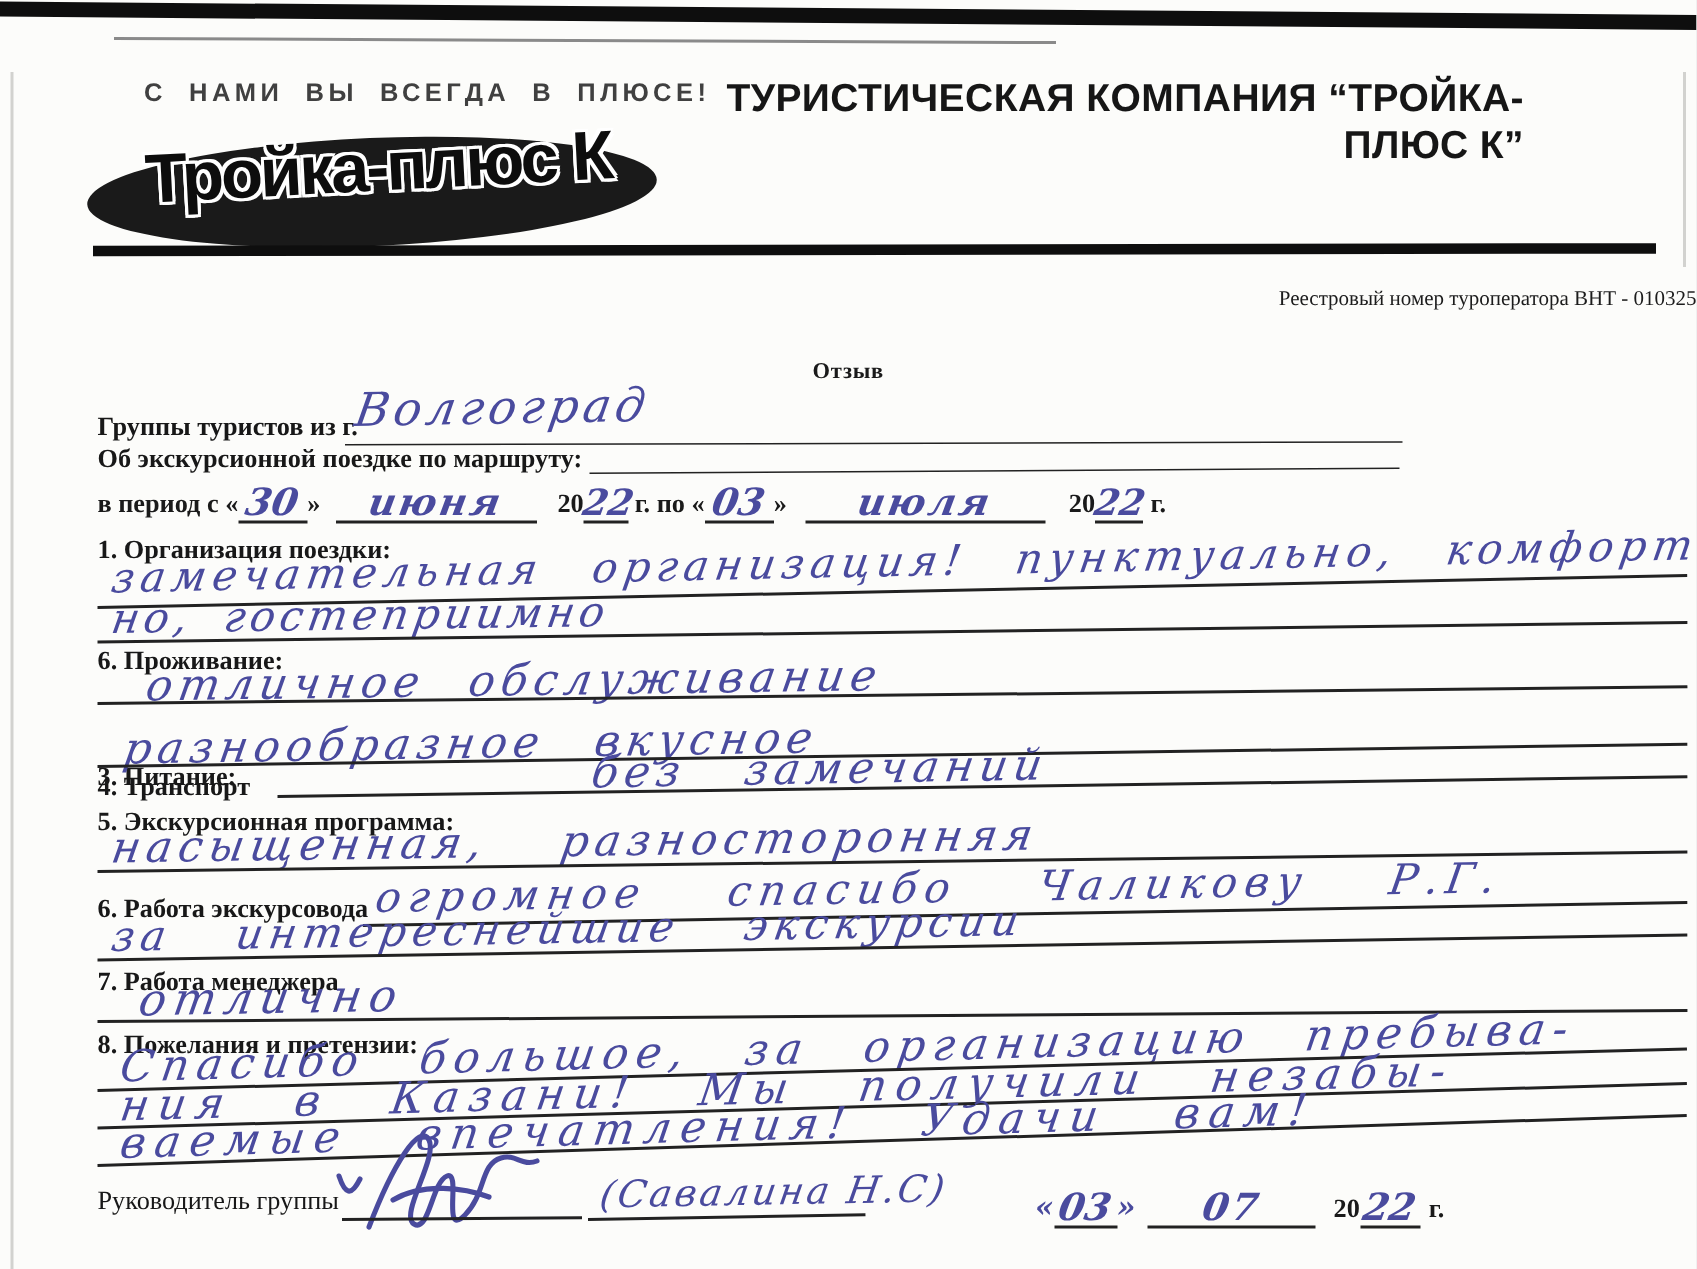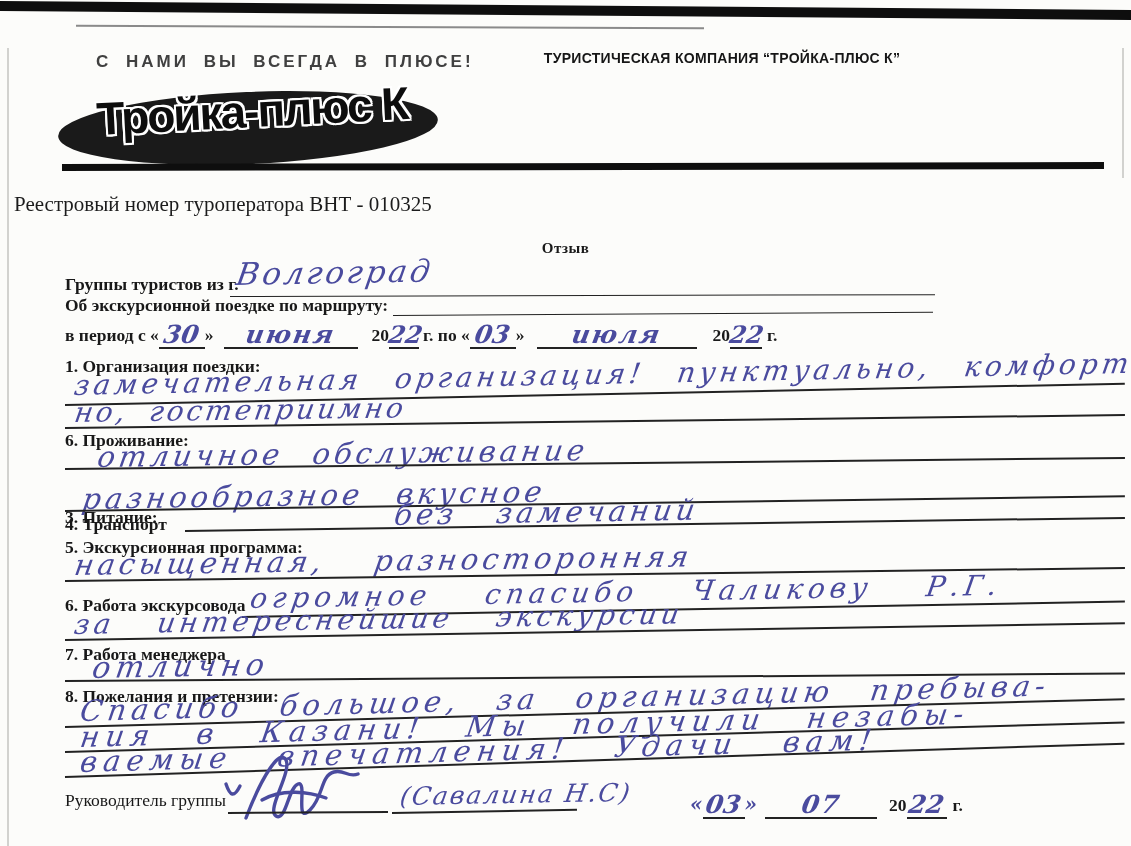--- a/index.html
+++ b/index.html
@@ -16,23 +16,23 @@
   .tagline{position:absolute;left:96px;top:52px;font-family:"Liberation Sans",sans-serif;
       font-weight:bold;font-size:17px;letter-spacing:3px;word-spacing:7px;color:#404040;}
   .logo-ellipse{position:absolute;left:58px;top:92px;width:380px;height:72px;background:#1a1a1a;
       border-radius:50%;transform:rotate(-2.5deg);}
   .logo-text{position:absolute;left:72px;top:84px;width:360px;text-align:center;
       font-family:"Liberation Sans",sans-serif;font-weight:bold;font-size:46px;letter-spacing:-2px;
       color:#0d0d0d;transform:rotate(-3deg);
       text-shadow:-2px -2px 0 #fff,2px -2px 0 #fff,-2px 2px 0 #fff,2px 2px 0 #fff,
                   0 -2px 0 #fff,0 2px 0 #fff,-2px 0 0 #fff,2px 0 0 #fff;}
   .company{position:absolute;left:428px;top:50px;width:588px;font-family:"Liberation Sans",sans-serif;color:#161616;}
-  .company-name{font-size:14px;font-weight:bold;text-align:center;letter-spacing:.3px;}
+  .company-name{font-size:26px;font-weight:bold;text-align:right;letter-spacing:.3px;}
   .company-addr{font-size:17px;text-align:right;line-height:1.32;margin-top:7px;}
-  .registry{position:absolute;left:0;right:0;top:192px;text-align:left;font-size:21px;color:#1c1c1c;padding-left:14px;}
+  .registry{position:absolute;left:0;right:0;top:192px;text-align:right;font-size:14px;color:#1c1c1c;padding-left:14px;}
   .doc-title{position:absolute;left:0;right:0;top:240px;text-align:center;font-size:15px;font-weight:bold;letter-spacing:.5px;}
   .frow{position:absolute;display:flex;align-items:baseline;font-weight:bold;font-size:17.5px;white-space:nowrap;}
   .seg{display:inline-block;border-bottom:2px solid #222;text-align:center;}
   .seg .hw-in{font-family:"DejaVu Serif",cursive;font-style:italic;color:#4a4b9e;
       position:relative;top:2px;display:inline-block;}
   .edge{position:absolute;background:#d2d2cf;}
 </style>
 </head>
 <body>
 

